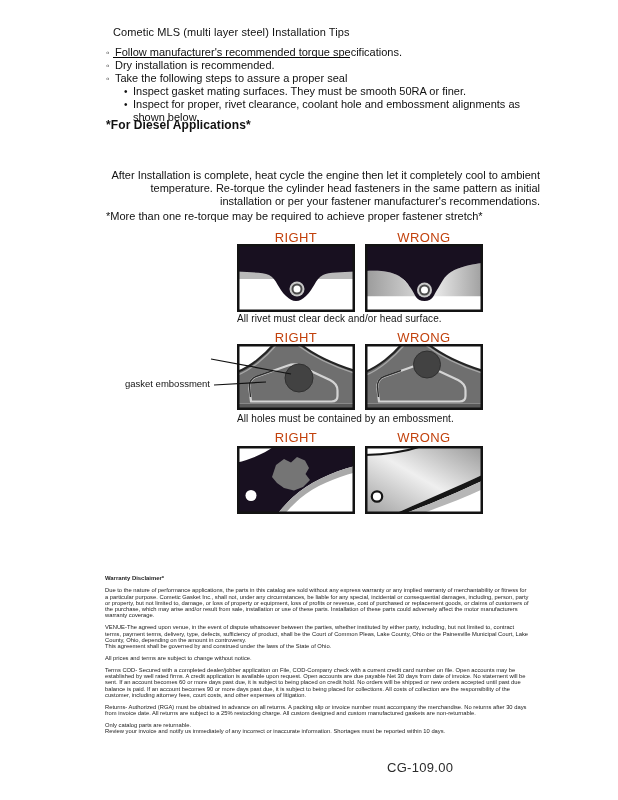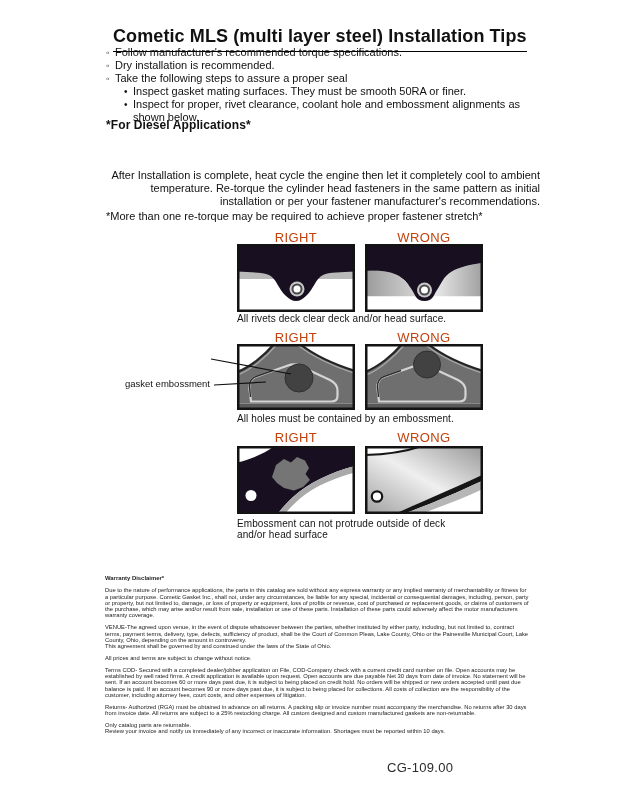--- a/index.html
+++ b/index.html
@@ -1,21 +1,21 @@
 <!DOCTYPE html>
 <html><head>
 <meta charset="utf-8">
 <style>
   html,body{margin:0;padding:0;background:#e8e8e8;}
   .page{position:relative;width:618px;height:800px;background:#ffffff;overflow:hidden;
         font-family:"Liberation Sans", sans-serif;color:#111;}
   .abs{position:absolute;}
   
-  .doc-title{left:113px;top:26px;font-size:18px;font-weight:bold;
-             border-bottom:1.5px solid #000;padding-bottom:4px;letter-spacing:.1px;}
+  .doc-title{left:113px;top:26px;font-size:11px;font-weight:normal;
+             border-bottom:1.5px solid #000;padding-bottom:19px;letter-spacing:.1px;}
   .tips{left:106px;top:46px;width:440px;font-size:11px;line-height:13px;}
   .tip{position:relative;padding-left:9px;}
   .tip .mk{position:absolute;left:0;top:0;font-size:10px;}
   .subtip{position:relative;padding-left:27px;}
   .subtip .mk{position:absolute;left:18px;top:0;font-size:10px;}
   .sec-head{left:106px;top:118px;font-size:12px;font-weight:bold;letter-spacing:.1px;}
   .para{left:106px;width:434px;font-size:11px;line-height:13px;}
   .p1{top:137px;} .p2{top:169px;text-align:right;} .note{top:210px;}
   
   .diagrams{left:0;top:230px;width:618px;height:318px;}
@@ -87,21 +87,21 @@
         </linearGradient>
       </defs>
       <rect width="118" height="68" fill="#ffffff"></rect>
       <path d="M0,27 C14,26 26,27 34,32 C41,36.5 46,47 55,47 L63,47 C72,47 77,34 86,28 C95,22.5 106,20.5 118,19 V52.5 H0 Z" fill="url(#g1)"></path>
       <rect y="52.5" width="118" height="15.5" fill="#ffffff"></rect>
       <path d="M0,0 H118 V19 C106,20.5 95,22.5 86,28 C79,32 76,40 72,46 C69,50.5 68,57 59.5,57 C51,57 50,50.5 47,46 C43,40 41,36.5 34,32 C26,27 14,26 0,27 Z" fill="#181020"></path>
       <circle cx="59.5" cy="46" r="7.5" fill="#c9c9c9"></circle>
       <circle cx="59.5" cy="46" r="4.5" fill="#ffffff" stroke="#4a4a4a" stroke-width="2"></circle>
       <rect x="1.25" y="1.25" width="115.5" height="65.5" fill="none" stroke="#131313" stroke-width="2.5"></rect>
     </svg>
-    <div class="abs cap" style="left:237px;top:83px;">All rivets deck clear deck and/or head surface.</div>
+    <div class="abs cap" style="left:237px;top:83px;">All rivet must clear deck and/or head surface.</div>
 
     <div class="abs colhead" style="left:237px;top:100px;">RIGHT</div>
     <div class="abs colhead" style="left:365px;top:100px;">WRONG</div>
 
     <div class="abs callout" style="left:98px;top:149px;width:112px;">gasket embossment</div>
 
     <svg class="abs panel" style="left:237px;top:114px;height:66px;" viewBox="0 0 118 66">
       <rect width="118" height="66" fill="#6f6f6f"></rect>
       <path d="M0,0 L37,0 C28,11 13,23 0,28 Z" fill="#ffffff"></path>
       <path d="M63,0 L118,0 L118,27 C99,21 78,12 63,0 Z" fill="#ffffff"></path>
@@ -154,21 +154,20 @@
         </linearGradient>
       </defs>
       <rect width="118" height="68" fill="#ffffff"></rect>
       <path d="M0,9 C20,8.5 41,5.5 57,0 L118,0 L118,28.5 C90,42 56,56 29.5,68 L0,68 Z" fill="url(#g3)"></path>
       <path d="M0,9 C20,8.5 41,5.5 57,0" fill="none" stroke="#161616" stroke-width="2"></path>
       <path d="M29.5,68 C56,56 90,42 118,28.5 L118,34.5 C92,46.5 61.5,60 37.5,68 Z" fill="#161616"></path>
       <path d="M37.5,68 C61.5,60 92,46.5 118,34.5 L118,43 C97.5,52.5 74,61.5 55,68 Z" fill="#b6b6b6"></path>
       <circle cx="12" cy="50.5" r="5.2" fill="#ffffff" stroke="#151515" stroke-width="2.2"></circle>
       <rect x="1.25" y="1.25" width="115.5" height="65.5" fill="none" stroke="#131313" stroke-width="2.5"></rect>
     </svg>
-    <div class="abs cap" style="left:237px;top:288px;width:225px;">Embossment can not protrude outside of deck and/or head surface</div>
 
     <svg class="abs" style="left:0;top:0;width:618px;height:318px;pointer-events:none;" viewBox="0 0 618 318">
       <line x1="211" y1="129" x2="291" y2="144" stroke="#111" stroke-width="1.2"></line>
       <line x1="214" y1="155" x2="266" y2="152" stroke="#111" stroke-width="1.2"></line>
     </svg>
   </div>
 
   <div class="abs legal">
     <h4>Warranty Disclaimer*</h4>
     <p class="preline">Due to the nature of performance applications, the parts in this catalog are sold without any express warranty or any implied warranty of merchantability or fitness for a particular purpose.  Cometic Gasket Inc., shall not, under any circumstances, be liable for any special, incidental or consequential damages, including, person, party or property, but not limited to, damage, or loss of property or equipment, loss of profits or revenue, cost of purchased or replacement goods, or claims of customers of the purchase, which may arise and/or result from sale, installation or use of these parts.  Installation of these parts could adversely affect the motor manufacturers warranty coverage.</p>

